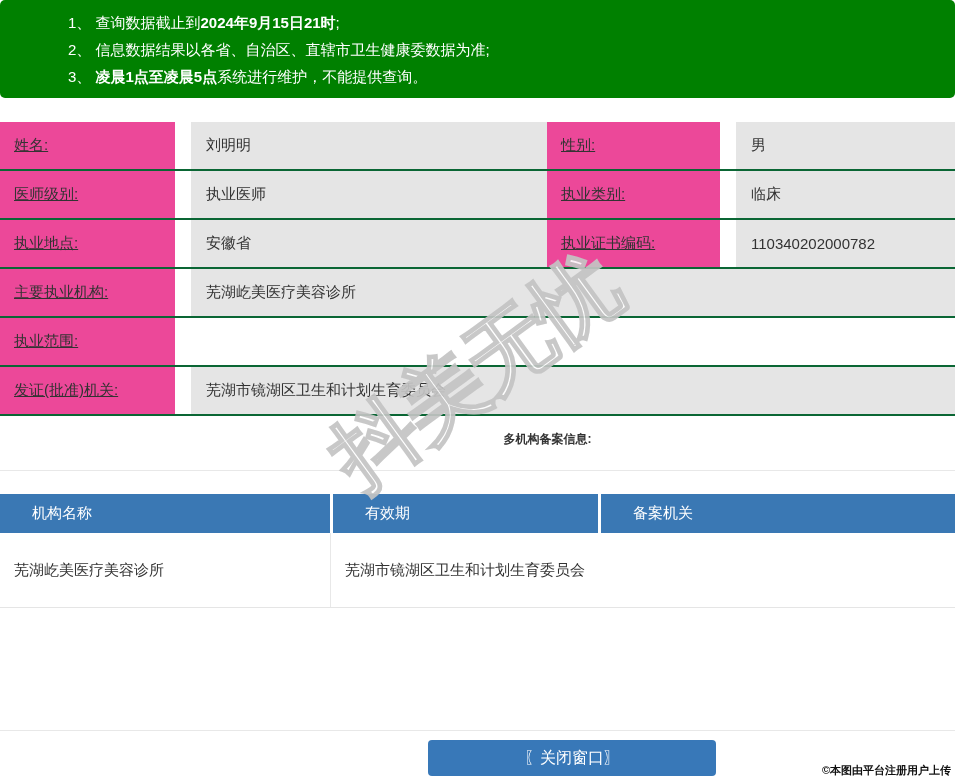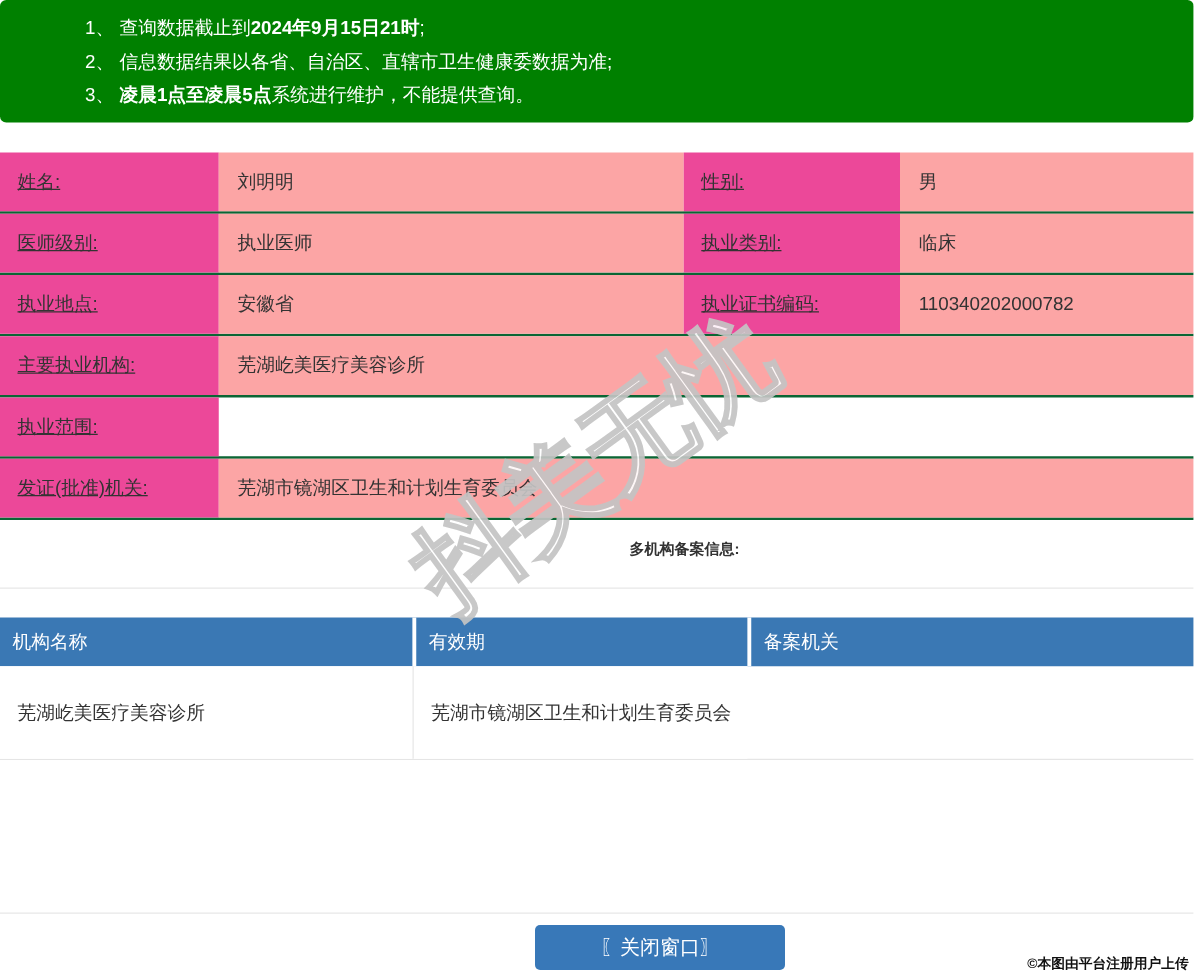--- a/index.html
+++ b/index.html
@@ -12,50 +12,50 @@
   .banner .line{color:#fff;font-size:15px;line-height:27px;white-space:nowrap;}
   .banner b{font-weight:bold;}
 
   
   .info{position:absolute;top:122px;left:0;width:955px;}
   .irow{display:grid;grid-template-columns:175px 372px 173px 235px;height:47px;
         border-bottom:2px solid #0a6634;}
   .irow.single{grid-template-columns:175px 780px;}
   .cell{display:flex;align-items:center;font-size:15px;color:#333;box-sizing:border-box;}
   .cell.label{background:#ec4899;padding-left:14px;text-decoration:underline;}
-  .cell.value{background:#fca5a5;padding-left:15px;}
+  .cell.value{background:#e5e5e5;padding-left:15px;margin-left:16px;}
 
   
   .section-heading{position:absolute;top:431px;left:0;width:955px;box-sizing:border-box;
         padding-left:140px;text-align:center;font-size:12px;font-weight:bold;color:#333;}
 
   .hr1{position:absolute;top:470px;left:0;width:955px;border-top:1px solid #e8e8e8;}
   .hr2{position:absolute;top:730px;left:0;width:955px;border-top:1px solid #e8e8e8;}
 
   
   .filing{position:absolute;top:494px;left:0;width:955px;}
   .fhead{display:grid;grid-template-columns:330px 268px 357px;height:39px;}
   .fhead .hcell{background:#3a78b4;color:#fff;font-size:15px;display:flex;align-items:center;
-        padding-left:10px;box-sizing:border-box;}
+        padding-left:32px;box-sizing:border-box;}
   .fhead .hcell + .hcell{border-left:3px solid #fff;}
   .fbody{display:grid;grid-template-columns:330px 268px 357px;height:74px;border-bottom:1px solid #e5e5e5;}
   .fbody .bcell{font-size:15px;color:#333;display:flex;align-items:center;padding-left:14px;
         box-sizing:border-box;background:#fff;}
   .fbody .bcell + .bcell{border-left:1px solid #e8e8e8;}
   .validity{flex-direction:column;align-items:flex-start;justify-content:center;padding-left:18px;}
   .validity div{line-height:29px;}
 
   
   .watermark{position:absolute;left:225px;top:317px;width:500px;height:110px;line-height:110px;
         text-align:center;font-size:84px;font-weight:bold;letter-spacing:-2px;
         transform:rotate(-36deg);color:#fff;-webkit-text-stroke:2px #c4c4c4;
         opacity:.92;z-index:5;pointer-events:none;white-space:nowrap;}
 
   
-  .close-btn{position:absolute;top:740px;left:428px;width:200px;height:36px;background:#3878b8;
+  .close-btn{position:absolute;top:740px;left:428px;width:288px;height:36px;background:#3878b8;
         border:none;border-radius:4px;color:#fff;font-size:16px;cursor:pointer;
         font-family:"Liberation Sans","DejaVu Sans",sans-serif;}
   .caption{position:absolute;top:763px;right:4px;font-size:11px;font-weight:bold;color:#111;
         text-shadow:-1px 0 0 #fff,1px 0 0 #fff,0 -1px 0 #fff,0 1px 0 #fff,1px 1px 0 #fff,-1px -1px 0 #fff;}
 </style>
 </head>
 <body>
 
 <div class="page">
 

